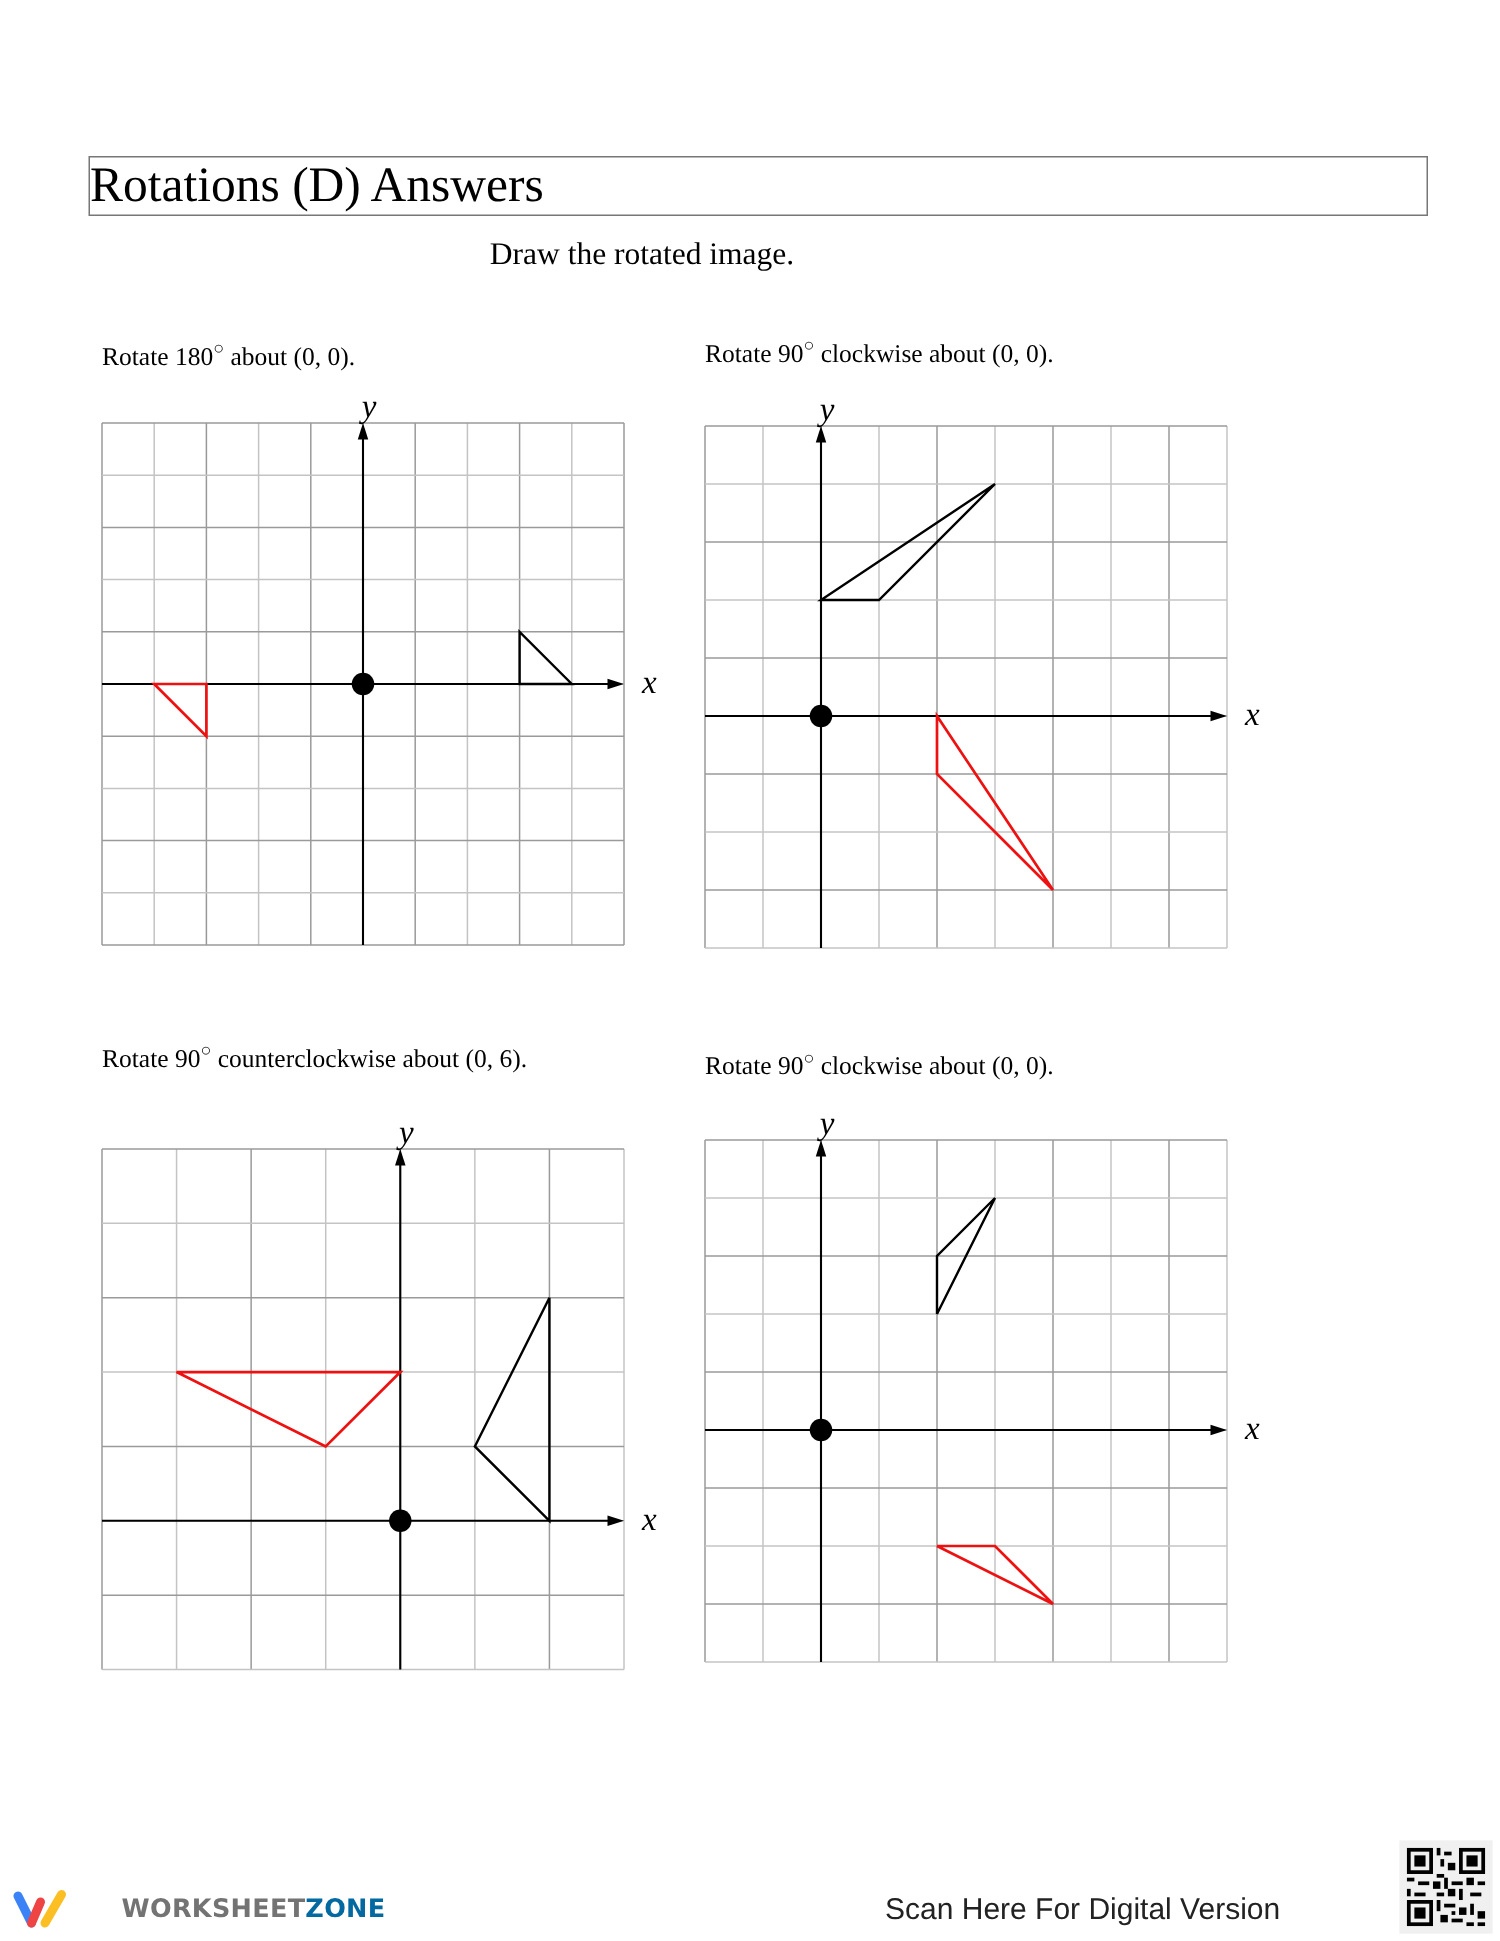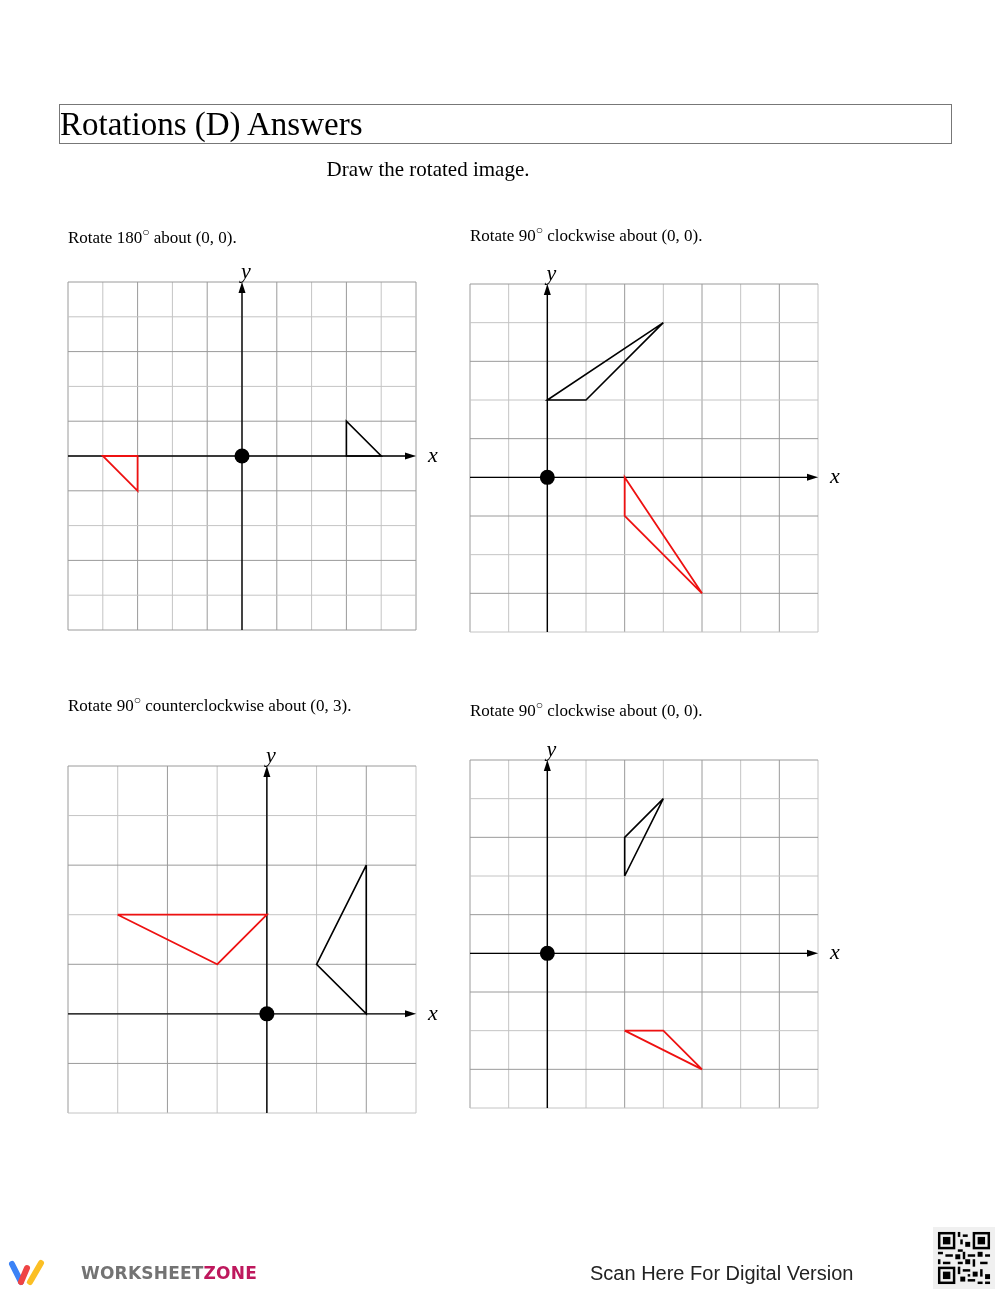--- a/index.html
+++ b/index.html
@@ -16,21 +16,21 @@
   .grid-line { stroke: #9a9a9a; stroke-width: 1; }
   .grid-line.alt { stroke: #c4c4c4; }
   .axis { stroke: #000; stroke-width: 1.4; }
   .axis-label { font-family: "Liberation Serif", "DejaVu Serif", serif; font-style: italic; font-size: 22px; }
   .shape-original { fill: none; stroke: #000; stroke-width: 1.6; stroke-linejoin: miter; }
   .shape-answer { fill: none; stroke: #ee1111; stroke-width: 1.8; stroke-linejoin: miter; }
   .footer-logo { position: absolute; left: 8px; top: 1259px; display: flex; align-items: center; }
   .logo-text { font-family: "DejaVu Sans", "Liberation Sans", sans-serif; font-weight: bold;
                font-size: 17px; letter-spacing: 0.2px; margin-left: 5px; }
   .logo-text .w1 { color: #737373; margin-left: 28px; }
-  .logo-text .w2 { color: #be185d; text-align: right; }
+  .logo-text .w2 { color: #0369a1; text-align: right; }
   .scan-text { position: absolute; left: 590px; top: 1262px; font-family: Liberation Sans, sans-serif;
                font-size: 20px; color: #222; white-space: nowrap; }
   .qr { position: absolute; left: 933px; top: 1227px; width: 62px; height: 62px; background: #f0f0f0; }
 </style>
 </head>
 <body>
 
 <div class="title-box">Rotations (D) Answers</div>
 <div class="instructions">Draw the rotated image.</div>
 
@@ -104,21 +104,21 @@
     <polygon points="818,477.3333333333333 807,473.8333333333333 807,480.8333333333333" fill="#000"></polygon>
     <polygon points="547.3333333333334,284 543.8333333333334,295 550.8333333333334,295" fill="#000"></polygon>
     <text x="830" y="478.3333333333333" class="axis-label" dominant-baseline="middle">x</text>
     <text x="551.3333333333334" y="280" class="axis-label" text-anchor="middle">y</text>
     <polygon points="547.3333333333334,400 586,400 663.3333333333333,322.6666666666667" class="shape-original" stroke="#000000"></polygon>
     <polygon points="624.6666666666666,477.3333333333333 624.6666666666666,516 702,593.3333333333333" class="shape-answer" stroke="#ee1111"></polygon>
     <circle cx="547.3333333333334" cy="477.3333333333333" r="7.5" fill="#000"></circle>
   </svg>
 
 <div class="prompt" style="left:68px; top:695px;">
-  <span>Rotate 90</span><sup>○</sup><span> counterclockwise about (0, 3).</span>
+  <span>Rotate 90</span><sup>○</sup><span> counterclockwise about (0, 6).</span>
 </div>
 <svg class="graph" style="left:0;top:0;width:1000px;height:1294px;">
     <g>
       <line x1="68" y1="766" x2="68" y2="1113" class="grid-line"></line>
       <line x1="117.71428571428572" y1="766" x2="117.71428571428572" y2="1113" class="grid-line alt"></line>
       <line x1="167.42857142857144" y1="766" x2="167.42857142857144" y2="1113" class="grid-line"></line>
       <line x1="217.14285714285714" y1="766" x2="217.14285714285714" y2="1113" class="grid-line alt"></line>
       <line x1="266.8571428571429" y1="766" x2="266.8571428571429" y2="1113" class="grid-line"></line>
       <line x1="316.57142857142856" y1="766" x2="316.57142857142856" y2="1113" class="grid-line alt"></line>
       <line x1="366.2857142857143" y1="766" x2="366.2857142857143" y2="1113" class="grid-line"></line>

